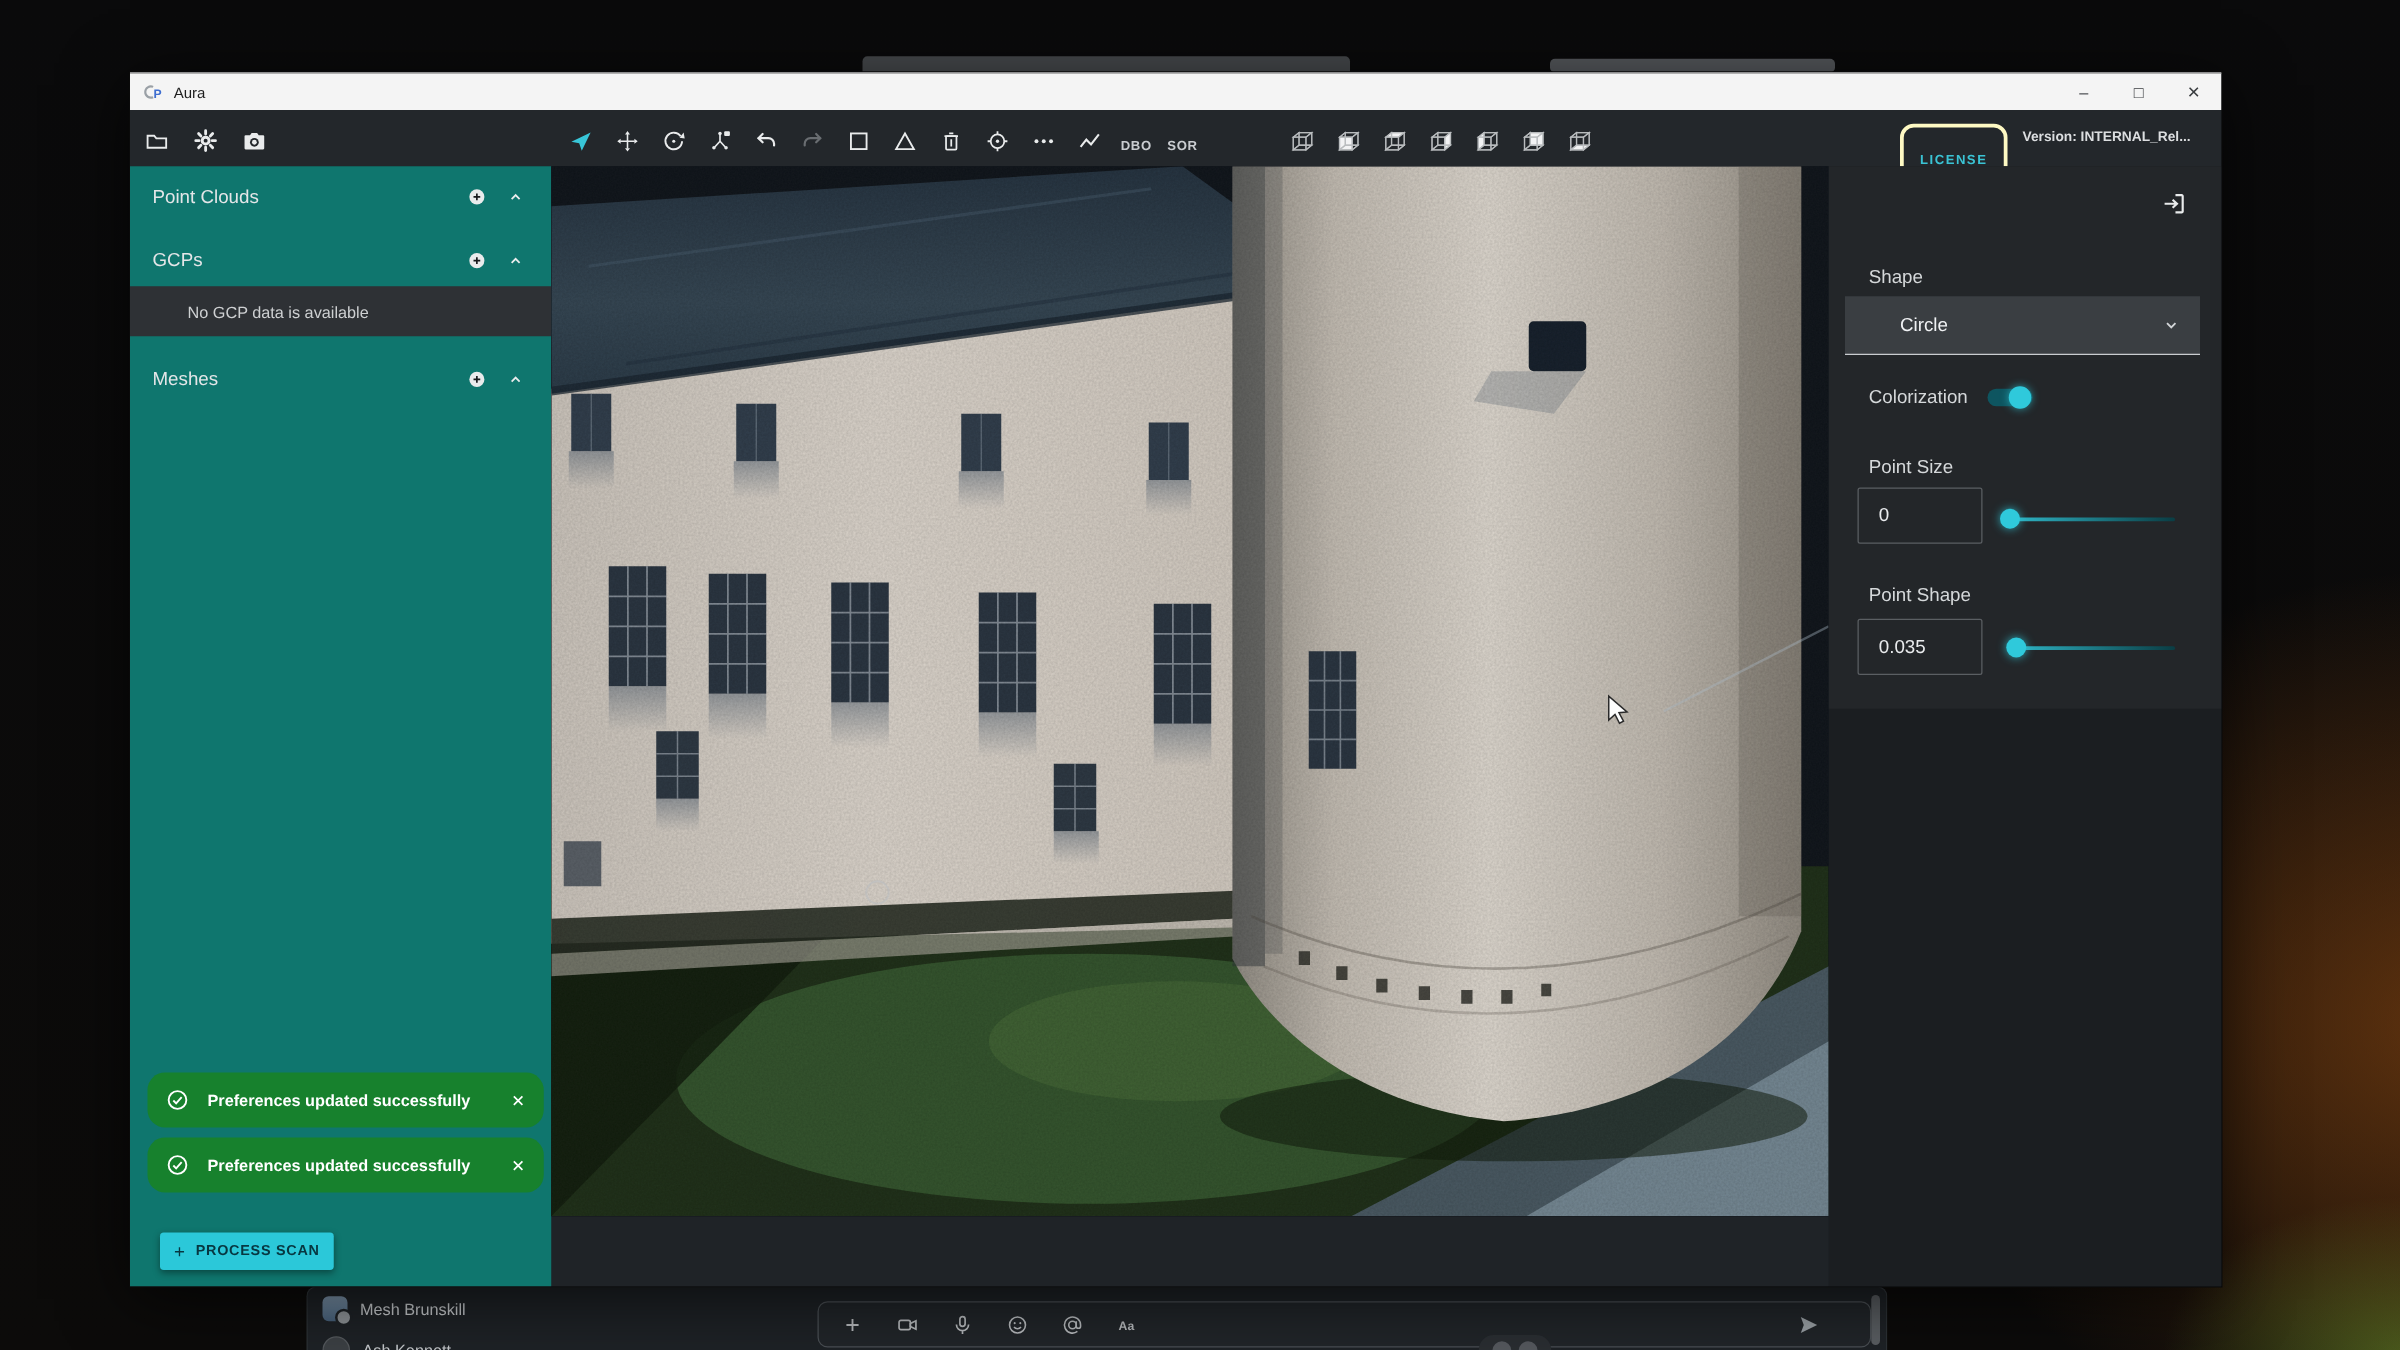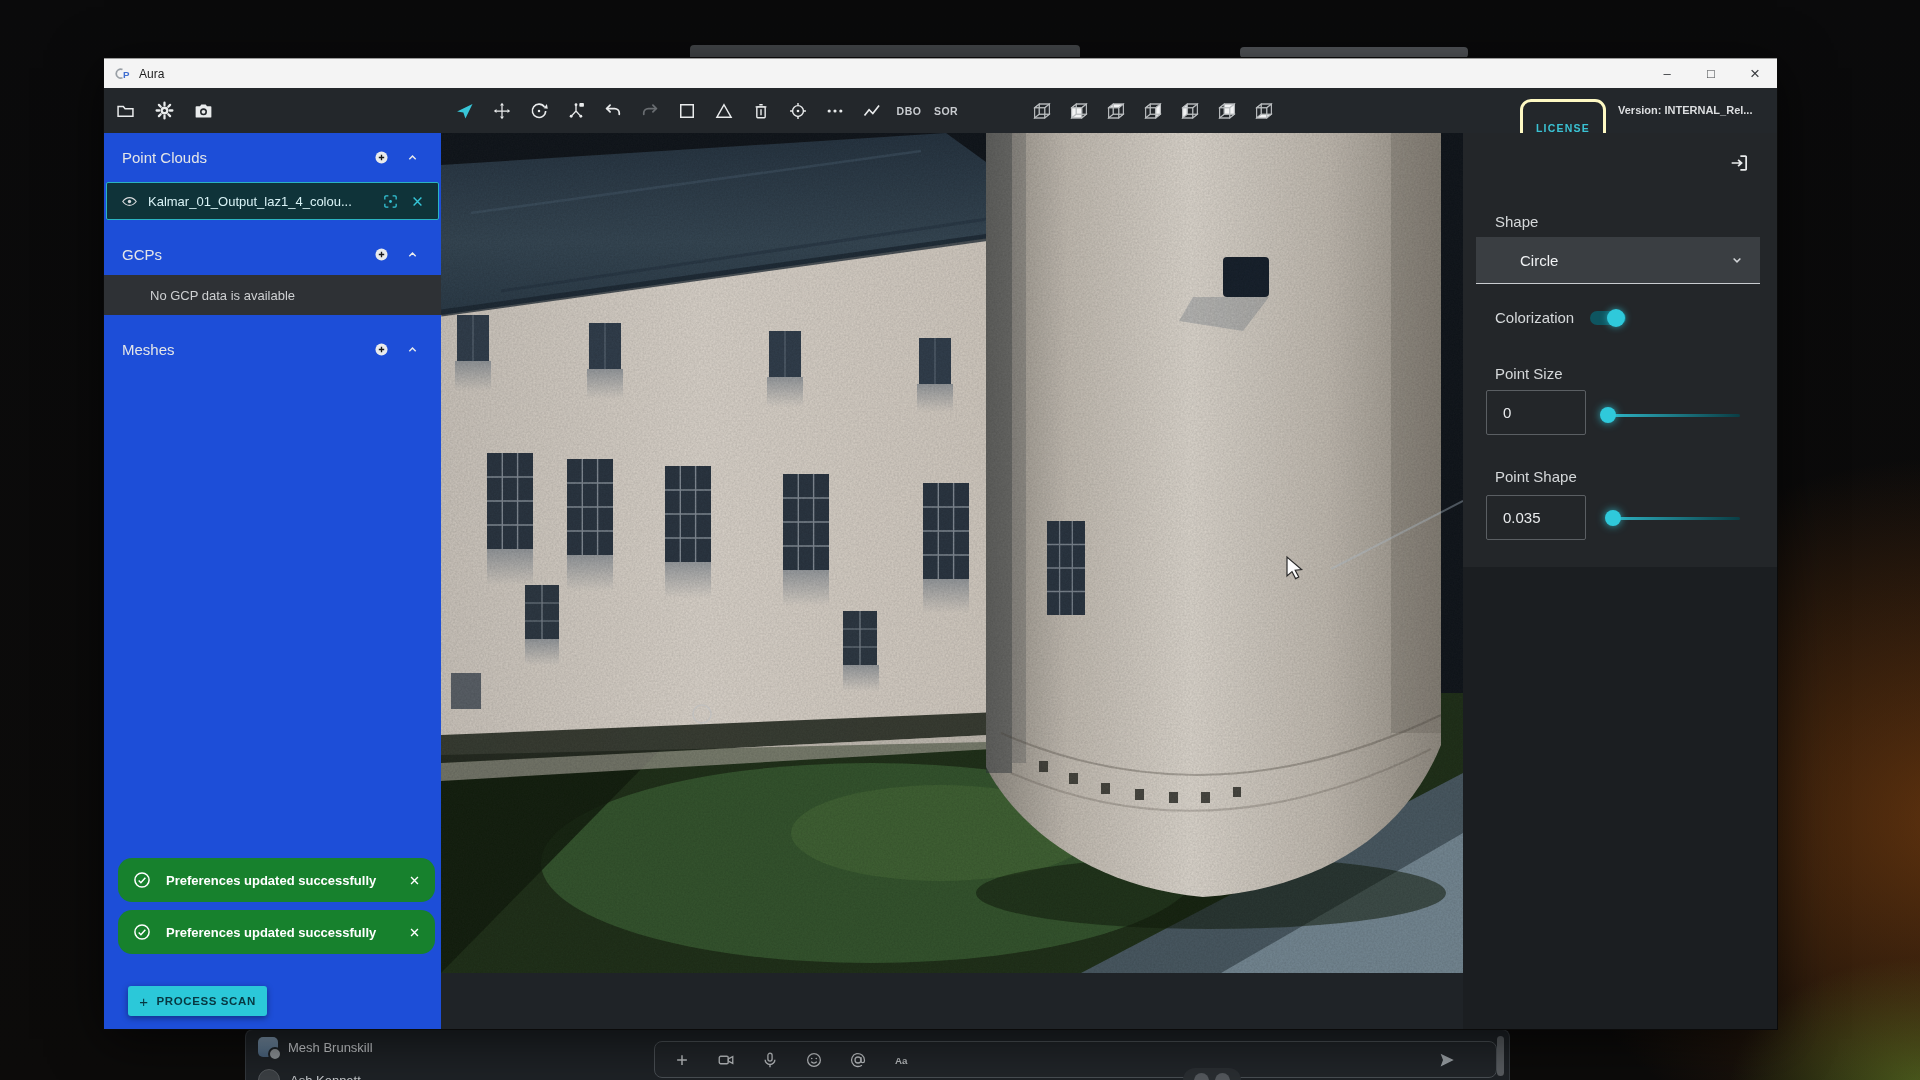--- a/index.html
+++ b/index.html
@@ -34,30 +34,30 @@
   #app-title{font-size:12px;color:#1d1d1d}
   #win-controls{margin-left:auto;display:flex;height:100%}
   .win-btn{width:44px;display:flex;align-items:center;justify-content:center;color:#3a3d40;font-size:13px}
   .win-btn.close{font-size:17px}
   
   #toolbar{position:relative;height:45px;background:#23272b}
   .tb-group{position:absolute;top:0;height:100%;display:flex;align-items:center}
   #tb-left{left:9px;gap:15px}
   #tools{left:349px;gap:13px}
   #views{left:926px;gap:13px}
-  .tool{width:24px;height:24px;display:flex;align-items:center;justify-content:center;cursor:pointer}
+  .tool{width:24px;height:24px;display:flex;align-items:flex-end;justify-content:center;cursor:pointer}
   .tool svg{width:20px;height:20px}
   .tool.cube svg{width:24px;height:21px}
   .tool-text{font-size:10.5px;font-weight:700;letter-spacing:.5px;color:#c9ccd0}
   #tb-left .icon svg{width:21px;height:21px}
   #license{position:absolute;left:1416px;top:11px;height:20px;padding:16px 13px;border:3px solid #fef9c3;border-radius:11px;display:flex;align-items:center;font-size:10.5px;letter-spacing:1.2px;color:#3ac3d4;font-weight:600}
   #version{position:absolute;left:1514px;top:16px;font-size:11px;font-weight:700;color:#dcdee0}
   
   #main{position:absolute;top:75px;left:0;right:0;bottom:0;display:flex}
-  #sidebar{width:337px;background:#1d4ed8;position:relative;flex:none}
+  #sidebar{width:337px;background:#0f766e;position:relative;flex:none}
   #vpcol{width:1022px;flex:none;display:flex;flex-direction:column}
   #viewport{width:1022px;height:840px;background:#0d1218;position:relative;overflow:hidden}
   #vp-fill{flex:1;background:#1f2327}
   #rightcol{flex:1;background:#1b1e21;position:relative}
   
   .sb-header{height:34px;margin-top:17px;display:flex;align-items:center;padding:0 20px 0 18px}
   #sections>.sb-header:first-child{margin-top:7px}
   .sb-title{font-size:15px;color:#e4e6e8}
   .sb-hic{margin-left:auto;display:flex;gap:14px;align-items:center}
   .sb-hic .icon svg{width:17px;height:17px}
@@ -416,40 +416,20 @@
                     <path d="M12 8.2v7.6M8.2 12h7.6" stroke="#17191c" stroke-width="1.9"></path>
                   </svg>
                 </span>
                 <span class="icon">
                   <svg viewBox="0 0 24 24" fill="none" stroke="#e9ebec" stroke-width="2">
                     <path d="M7.5 14.5 12 10l4.5 4.5"></path>
                   </svg>
                 </span>
               </span>
             </div>
-            <div class="pc-item selected">
-              <span class="icon">
-                <svg viewBox="0 0 24 24" fill="none" stroke="#d6d9db" stroke-width="1.6">
-                  <path d="M2.5 12S6.5 6.5 12 6.5 21.5 12 21.5 12 17.5 17.5 12 17.5 2.5 12 2.5 12z"></path>
-                  <circle cx="12" cy="12" r="2.4" fill="#d6d9db" stroke="none"></circle>
-                </svg>
-              </span>
-              <span class="pc-label">Kalmar_01_Output_laz1_4_colou...</span>
-              <span class="icon">
-                <svg viewBox="0 0 24 24" fill="none" stroke="#35c6d8" stroke-width="1.8">
-                  <path d="M4 9V5.5A1.5 1.5 0 0 1 5.5 4H9M15 4h3.5A1.5 1.5 0 0 1 20 5.5V9M20 15v3.5a1.5 1.5 0 0 1-1.5 1.5H15M9 20H5.5A1.5 1.5 0 0 1 4 18.5V15"></path>
-                  <circle cx="12" cy="12" r="2" fill="#35c6d8" stroke="none"></circle>
-                </svg>
-              </span>
-              <span class="icon">
-                <svg viewBox="0 0 24 24" stroke="#35c6d8" stroke-width="2" fill="none">
-                  <path d="M6.5 6.5l11 11M17.5 6.5l-11 11"></path>
-                </svg>
-              </span>
-            </div>
             <div class="sb-header">
               <span class="sb-title">GCPs</span>
               <span class="sb-hic">
                 <span class="icon">
                   <svg viewBox="0 0 24 24">
                     <circle cx="12" cy="12" r="8.5" fill="#e9ebec"></circle>
                     <path d="M12 8.2v7.6M8.2 12h7.6" stroke="#17191c" stroke-width="1.9"></path>
                   </svg>
                 </span>
                 <span class="icon">

